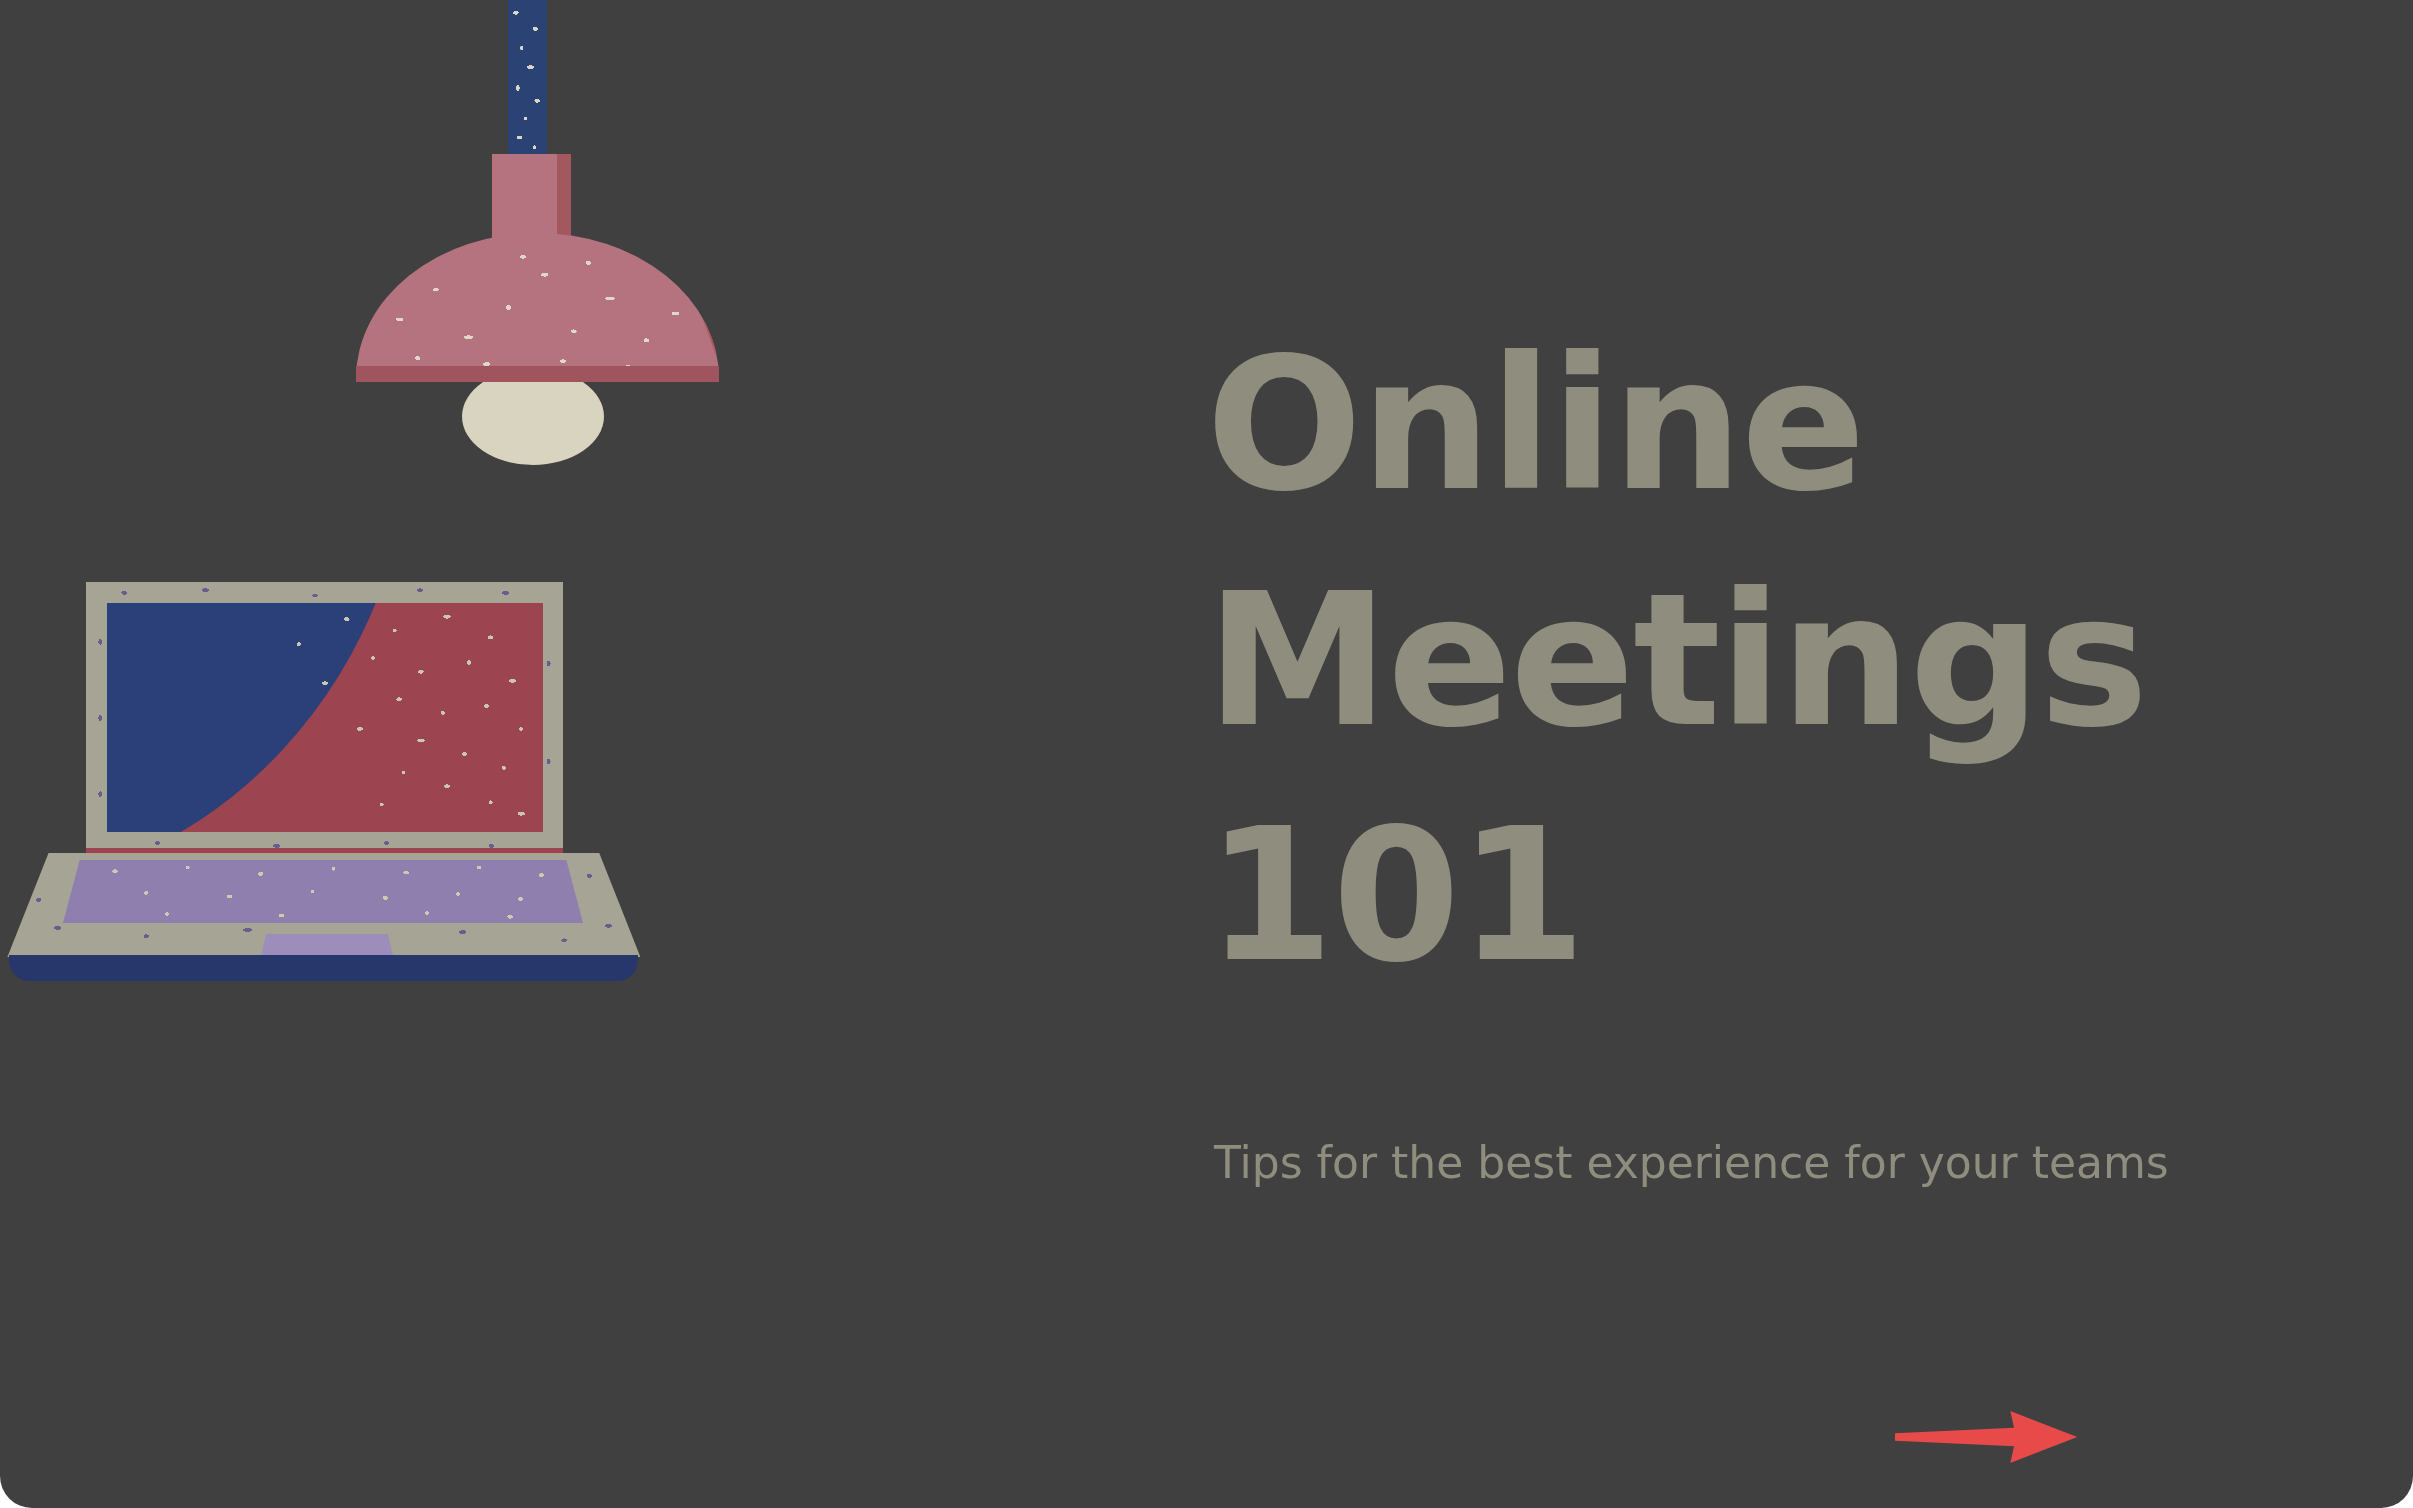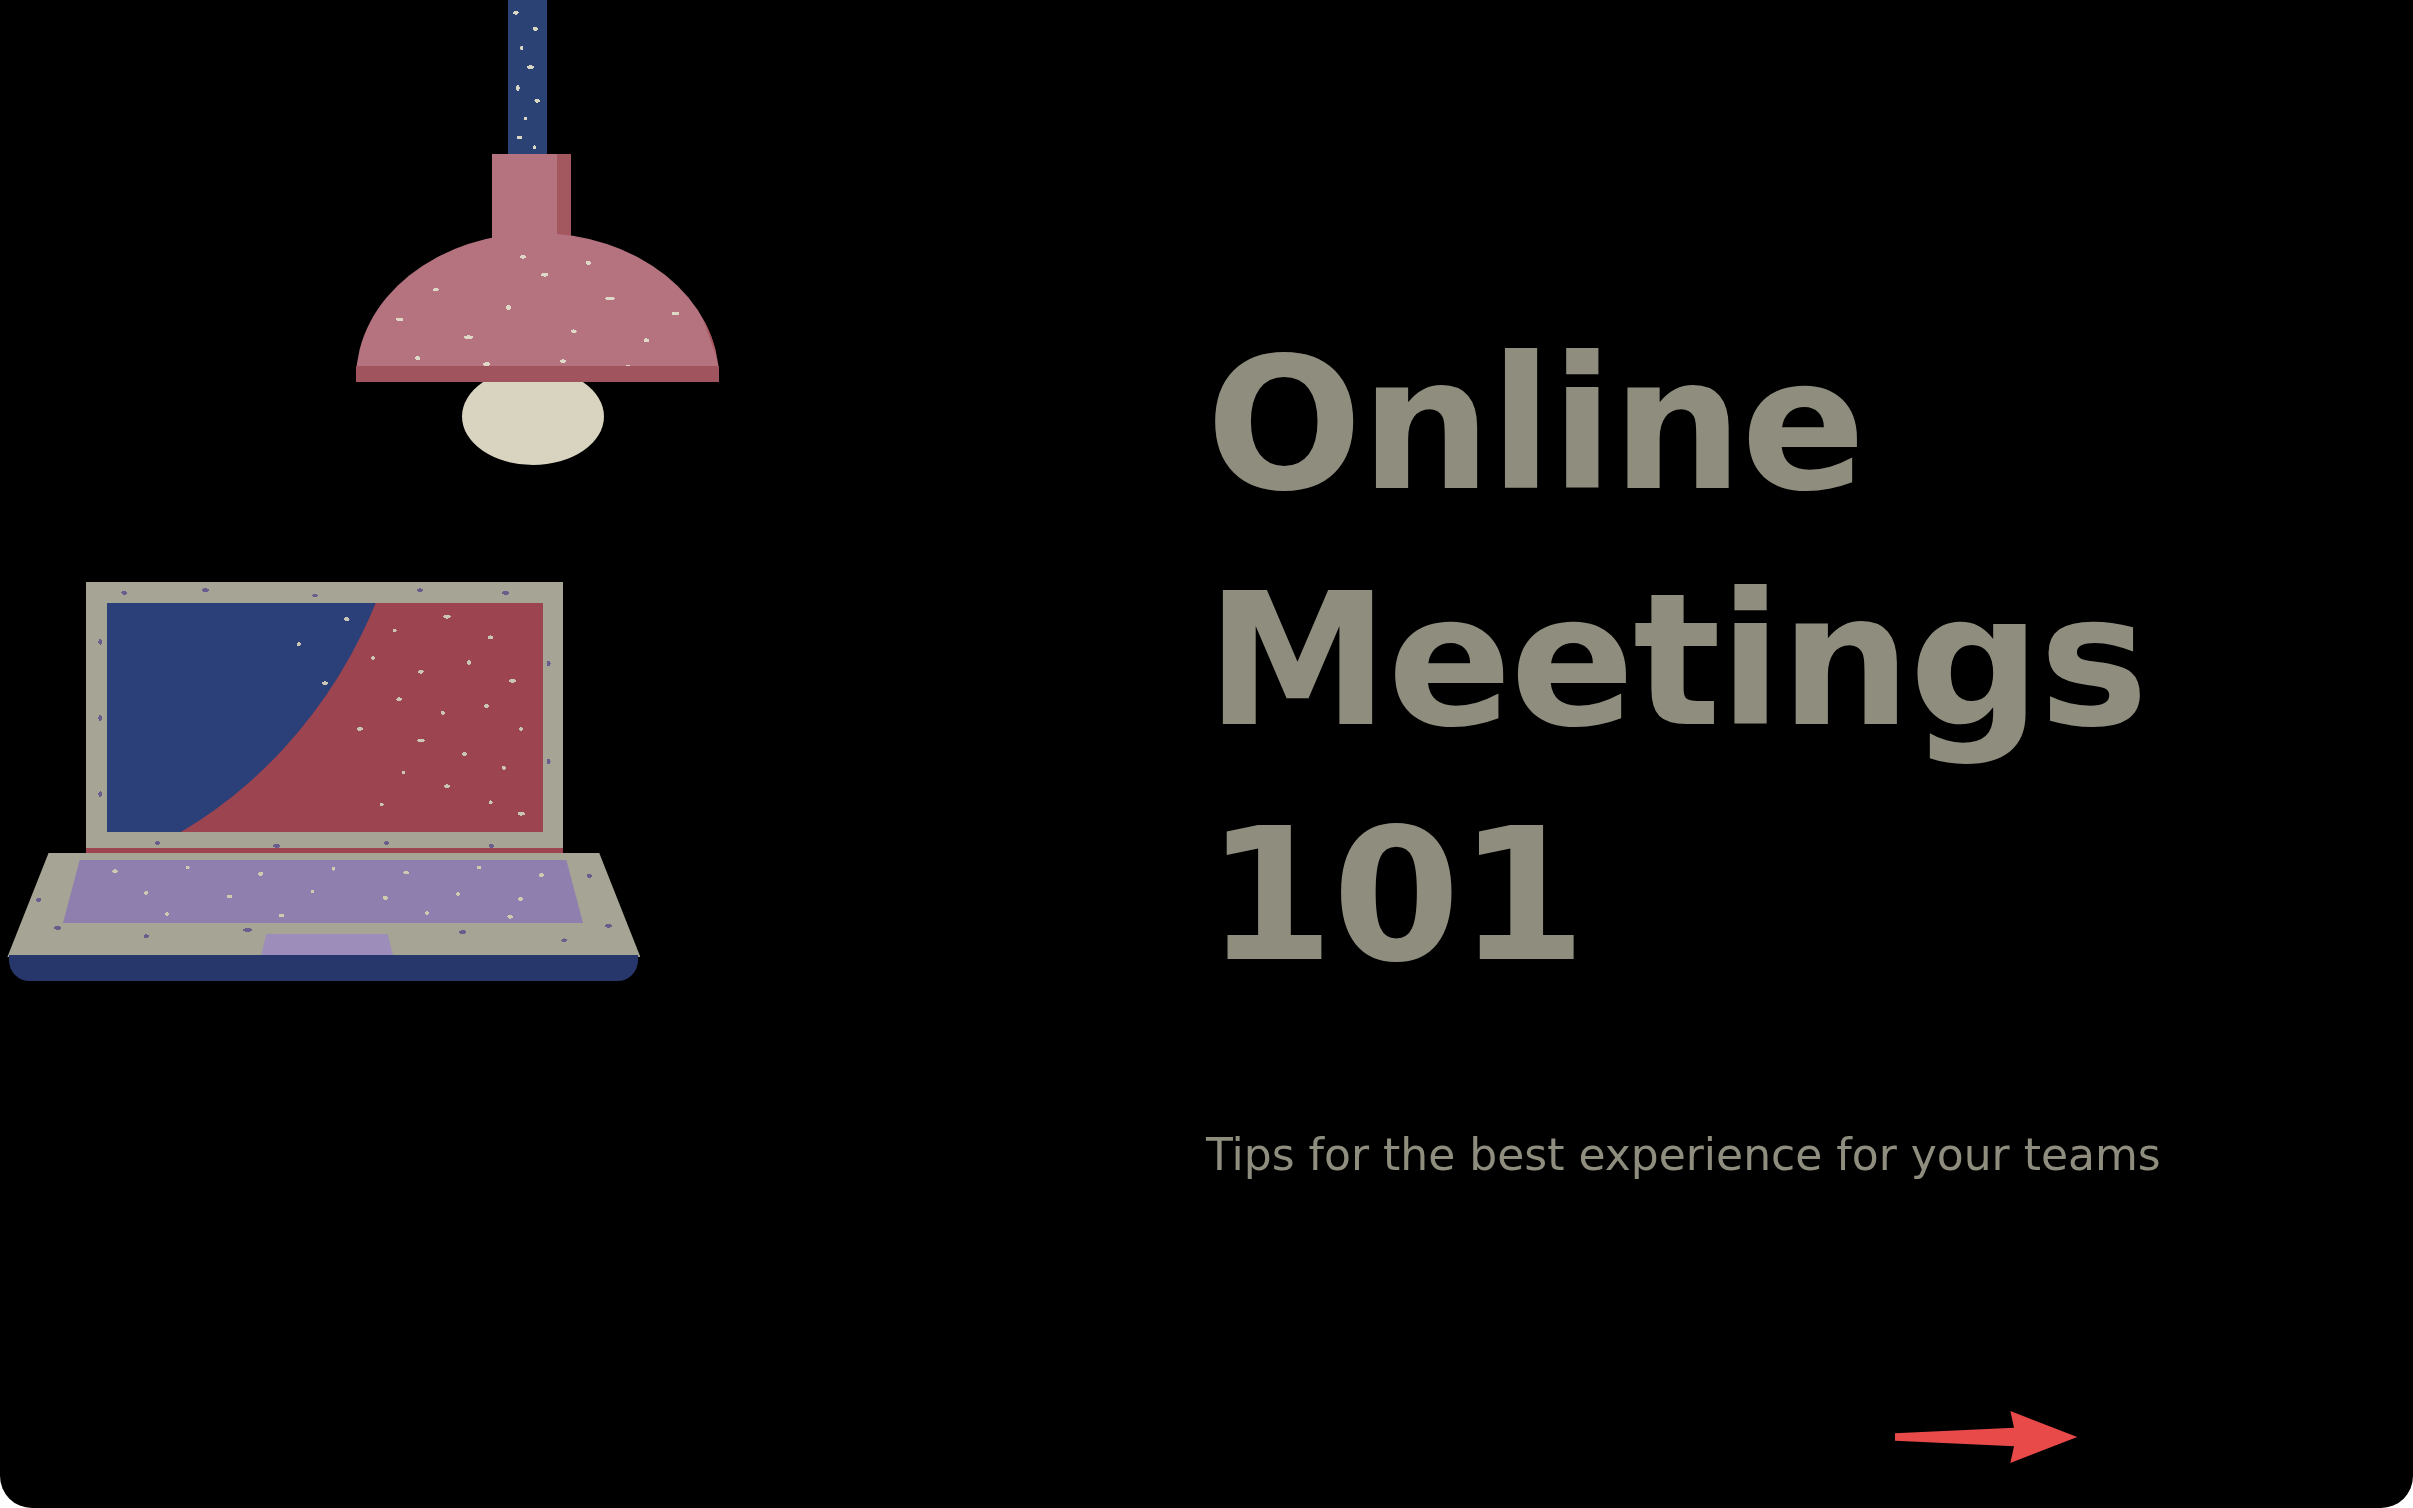--- a/index.html
+++ b/index.html
@@ -12,21 +12,21 @@
     height: 1508px;
     overflow: hidden;
     font-family: "Liberation Sans", sans-serif;
   }
 
   
   #slide {
     position: relative;
     width: 2413px;
     height: 1508px;
-    background: #000000;
+    background: #404040;
     border-bottom-left-radius: 32px;
     border-bottom-right-radius: 32px;
     overflow: hidden;
   }
 
   
   .lamp {
     position: absolute;
     left: 326px;
     top: 0;
@@ -321,21 +321,21 @@
   .subtitle {
     position: absolute;
     left: 1206px;
     top: 1129px;
     width: 1173px;
     color: #8e8d7e;
     font-family: "DejaVu Sans", sans-serif;
     font-weight: normal;
     font-size: 44px;
     letter-spacing: 0px;
-    margin: 0;
+    margin: 8px;
   }
 
   
   .arrow {
     position: absolute;
     left: 1895px;
     top: 1408px;
     width: 186px;
     height: 58px;
   }

